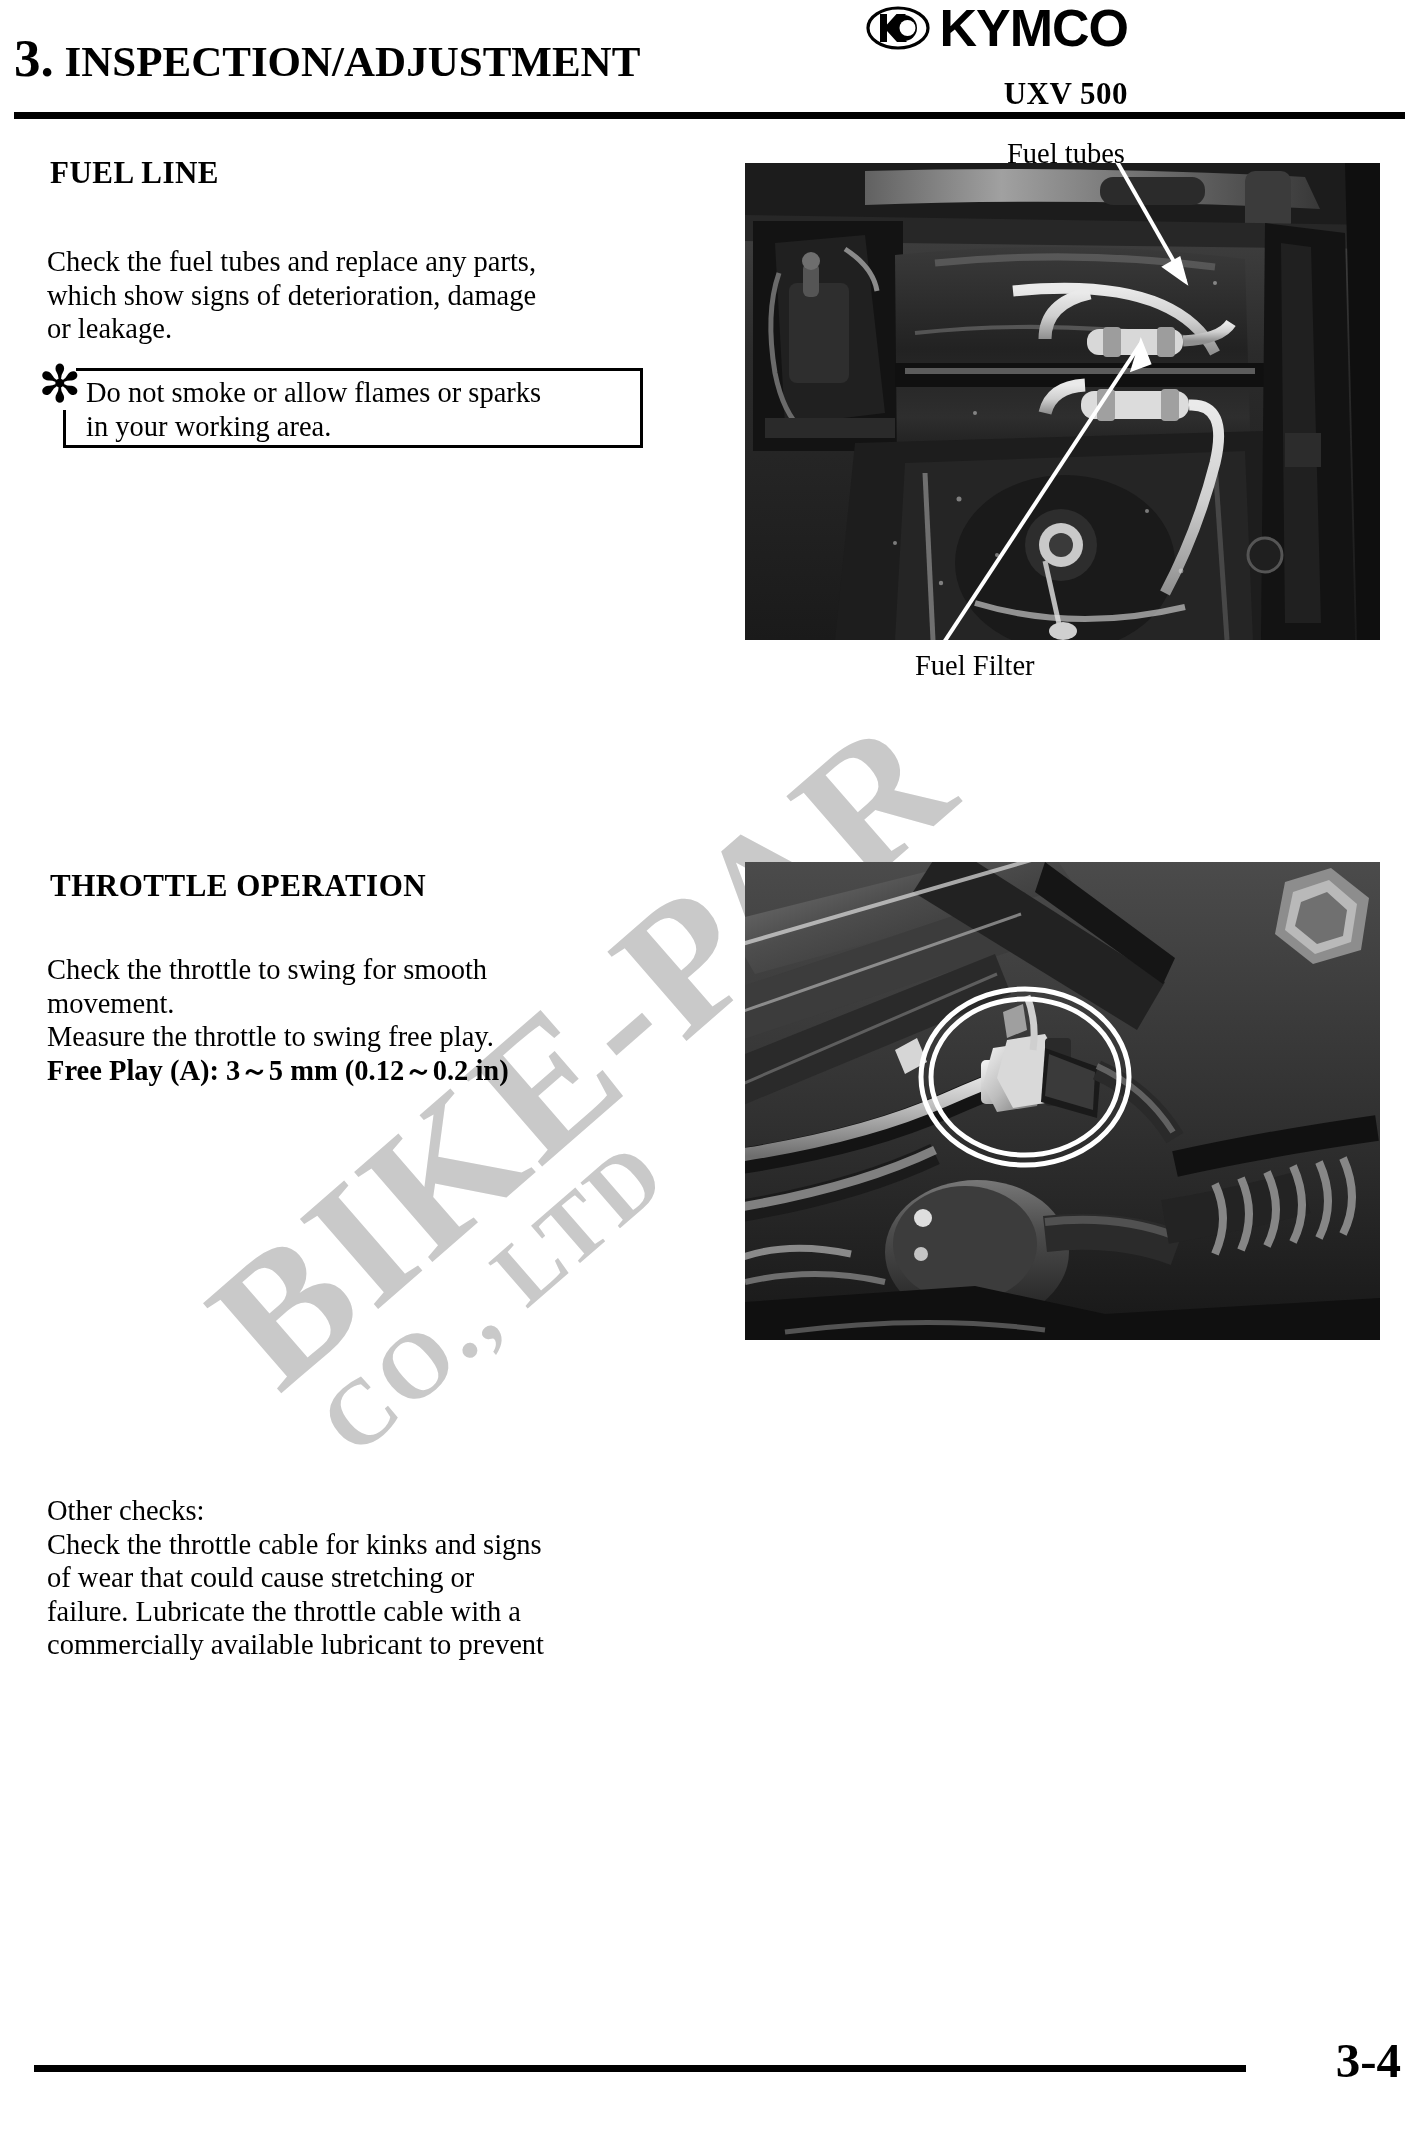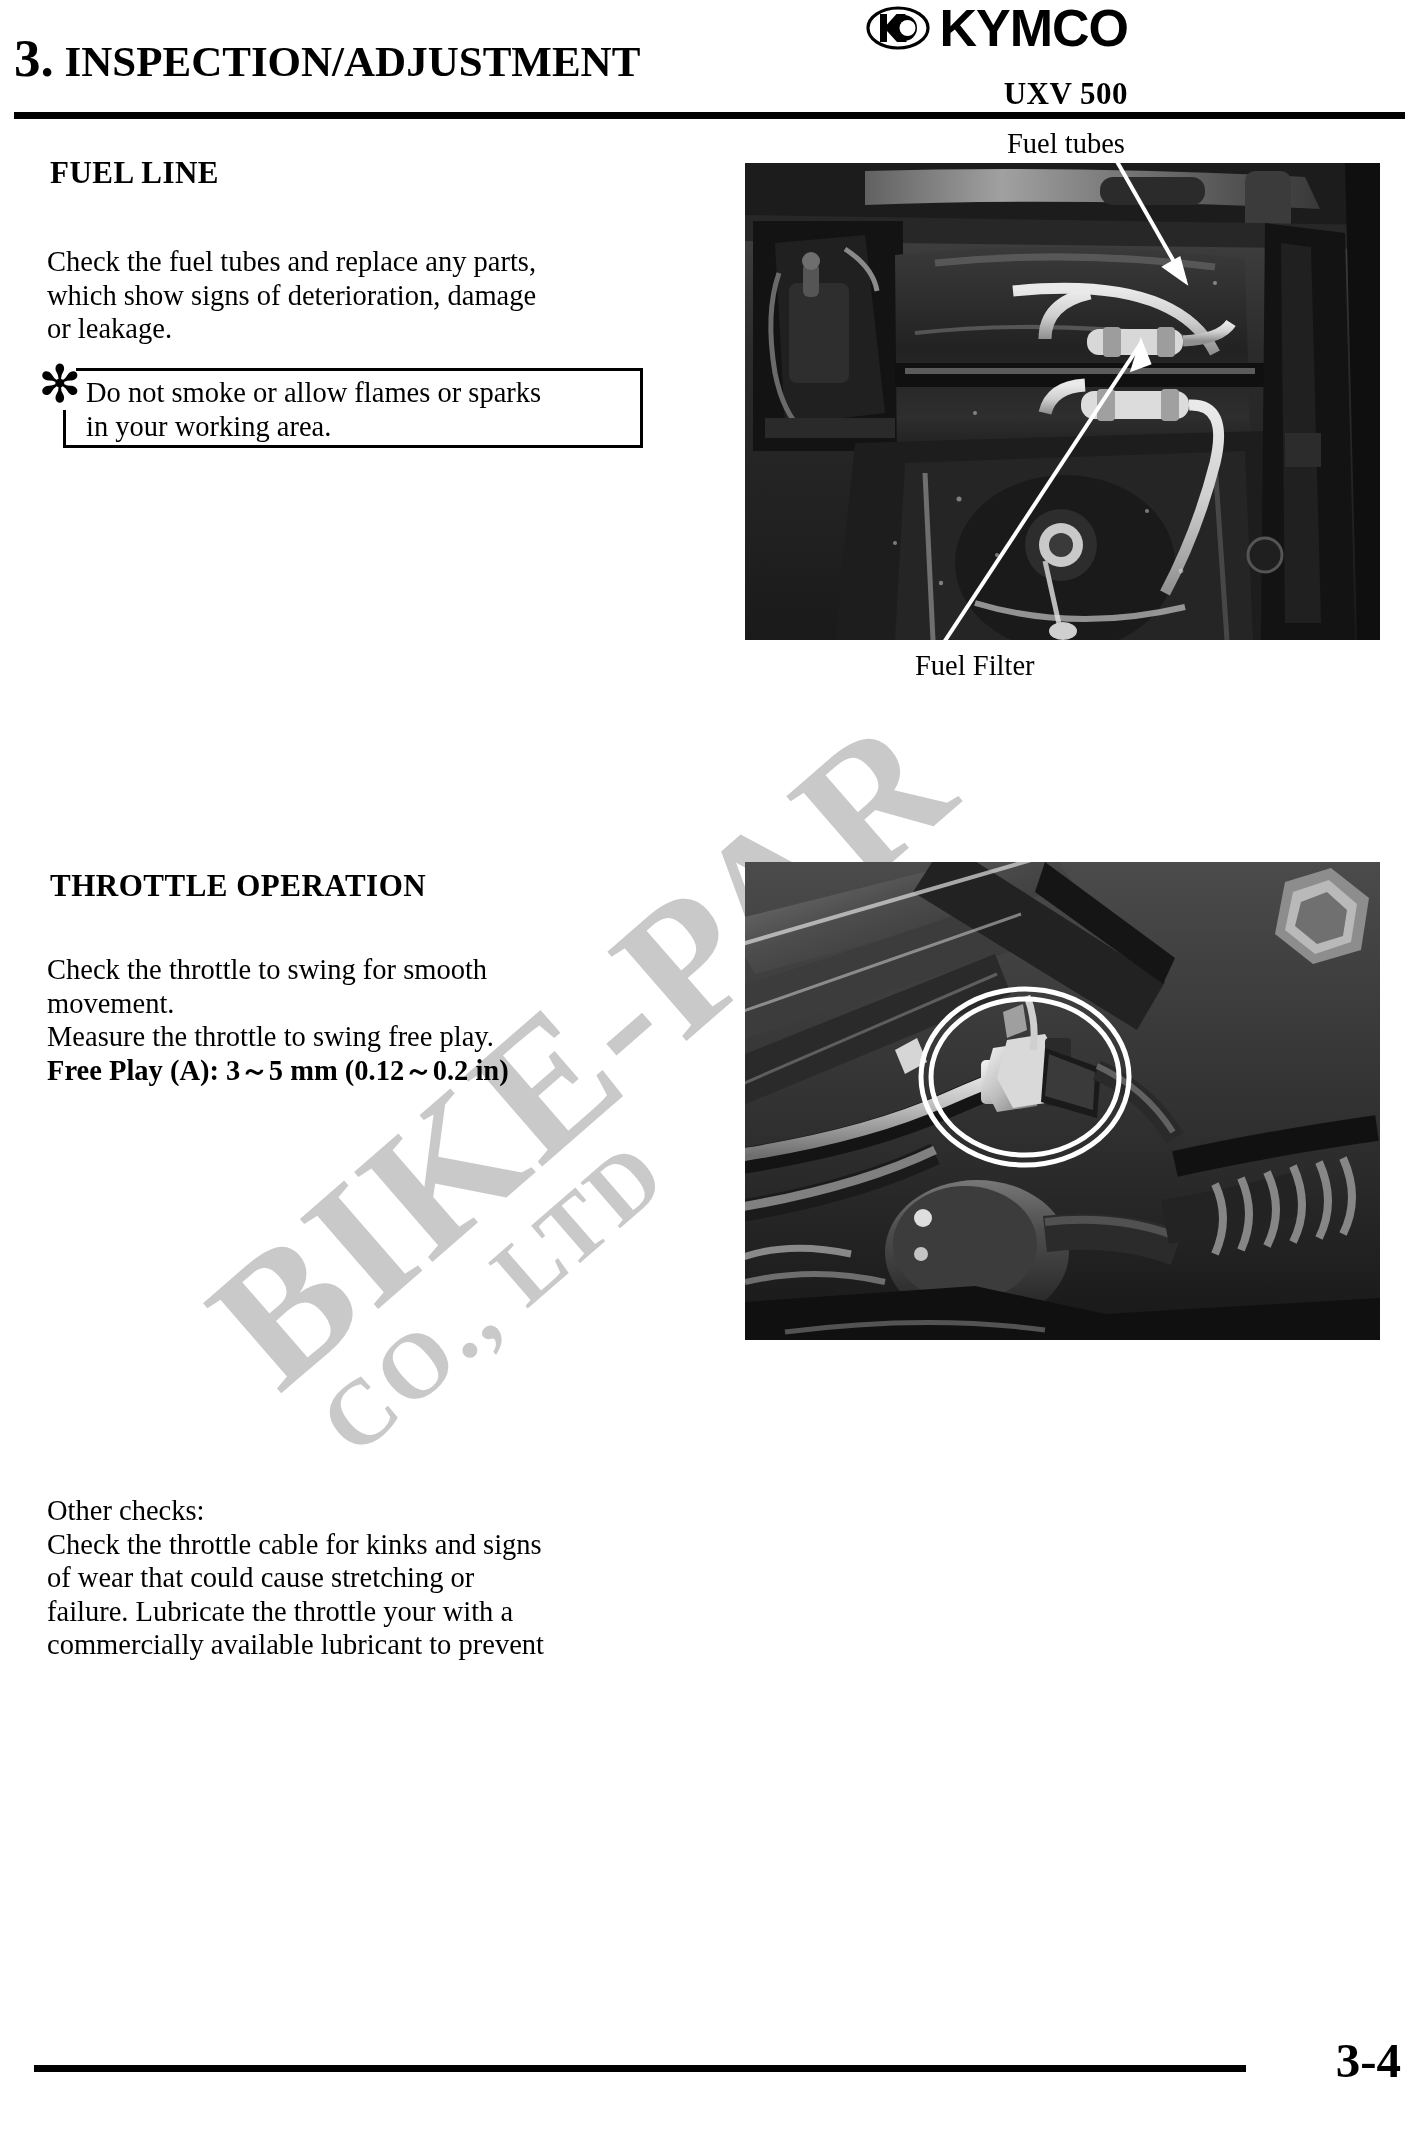--- a/index.html
+++ b/index.html
@@ -270,21 +270,21 @@
   <div class="warn-wrap">
     <div class="warn-box"></div>
     <div class="warn-mask"></div>
     <div class="warn-star">✻</div>
     <div class="warn-text">
       <span class="ln">Do not smoke or allow flames or sparks</span>
       <span class="ln">in your working area.</span>
     </div>
   </div>
 
-  <div class="caption" style="left:1007px; top:128px;">Fuel tubes</div>
+  <div class="caption" style="left:1007px; top:138px;">Fuel tubes</div>
 
   <div class="photo" style="left:745px; top:163px; width:635px; height:477px;">
     <svg width="635" height="477" viewBox="0 0 635 477">
       <defs>
         <linearGradient id="fg1" x1="0" y1="0" x2="0" y2="1">
           <stop offset="0%" stop-color="#4a4a4a"></stop>
           <stop offset="40%" stop-color="#2b2b2b"></stop>
           <stop offset="100%" stop-color="#1a1a1a"></stop>
         </linearGradient>
         <linearGradient id="fg2" x1="0" y1="0" x2="1" y2="0">
@@ -484,20 +484,20 @@
         <ellipse cx="280" cy="215" rx="104" ry="88"></ellipse>
         <ellipse cx="280" cy="215" rx="94" ry="78"></ellipse>
       </g>
     </svg>
   </div>
 
   <div class="body-text" style="left:47px; top:1494px;">
     <span class="ln">Other checks:</span>
     <span class="ln">Check the throttle cable for kinks and signs</span>
     <span class="ln">of wear that could cause stretching or</span>
-    <span class="ln">failure. Lubricate the throttle your with a</span>
+    <span class="ln">failure. Lubricate the throttle cable with a</span>
     <span class="ln">commercially available lubricant to prevent</span>
   </div>
 
   <div class="footer-rule"></div>
   <div class="page-number">3-4</div>
 
 </div>
 
 </body></html>

